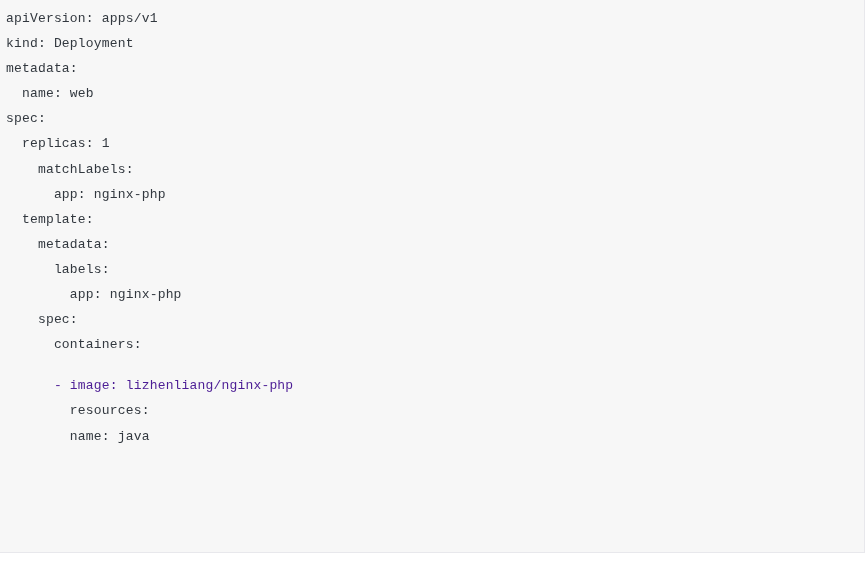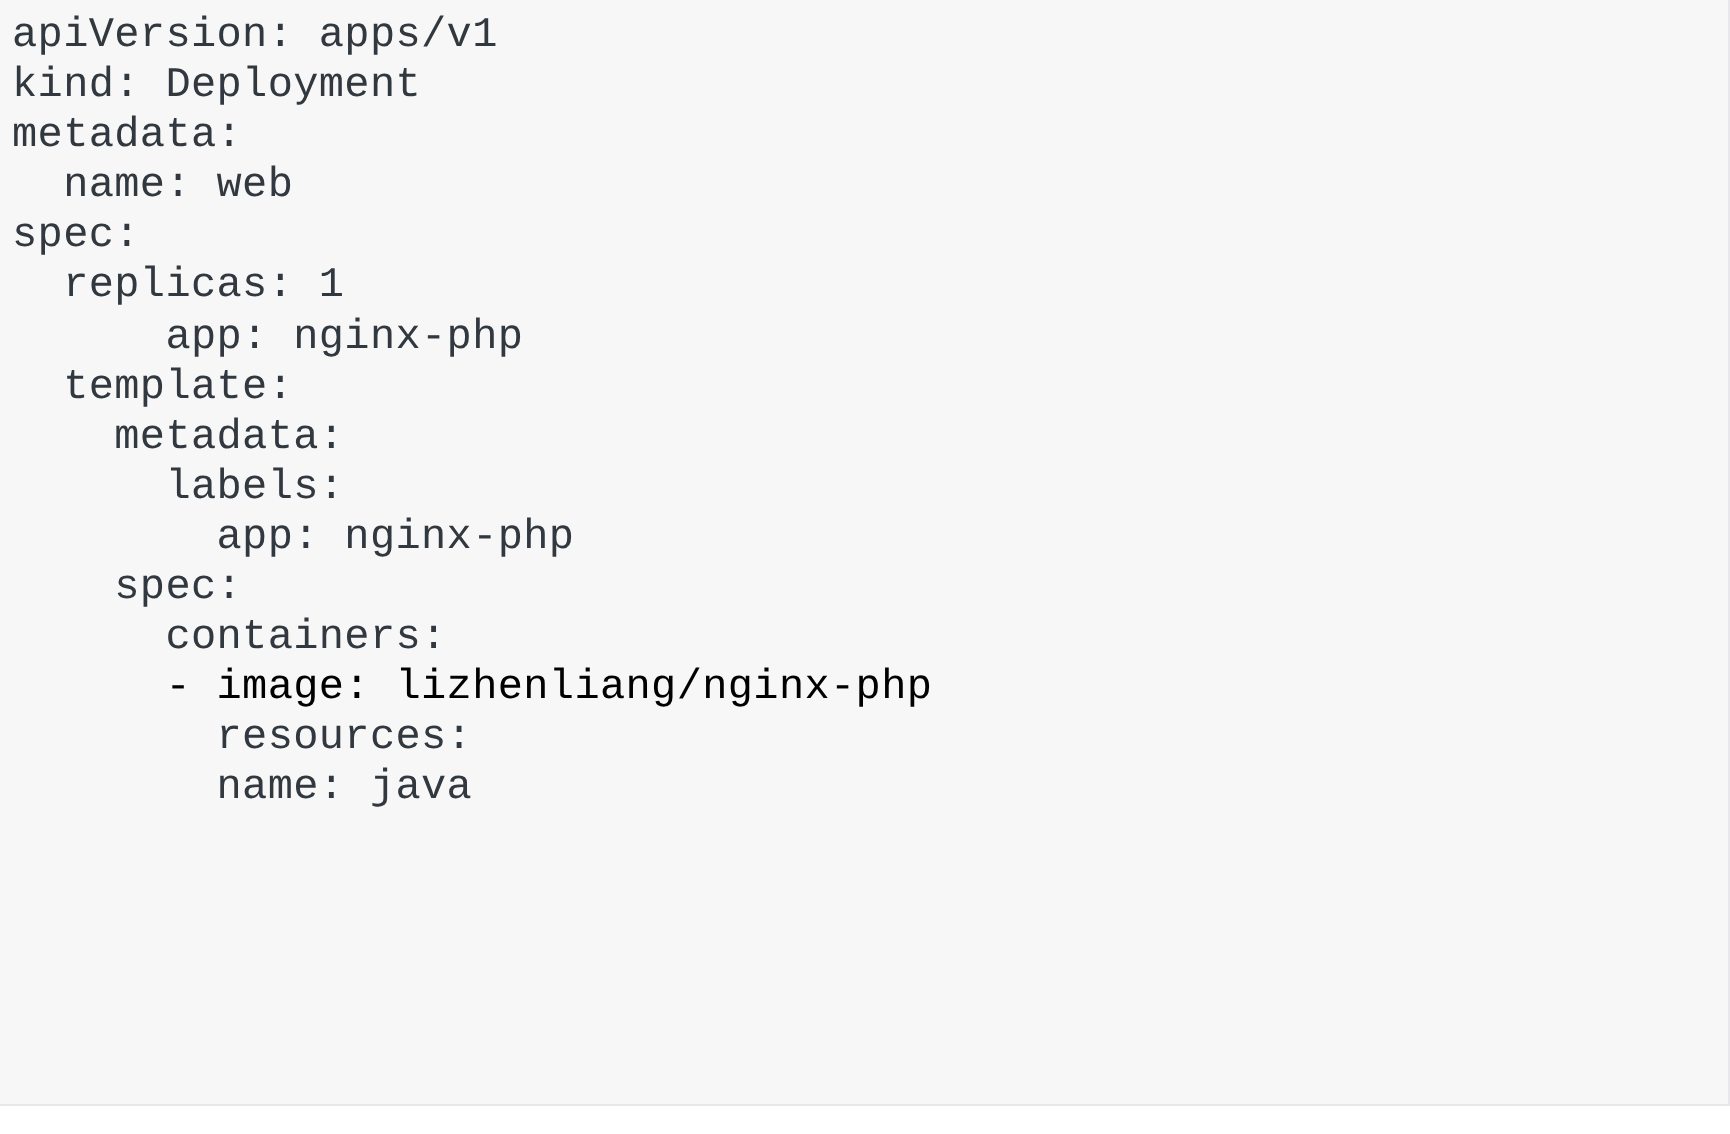--- a/index.html
+++ b/index.html
@@ -35,42 +35,43 @@
     padding: 0;
     list-style: none;
   }
 
   .code-line {
     display: block;
     height: 25.1px;
     line-height: 25.1px;
     white-space: pre;
     font-family: "Liberation Mono", "DejaVu Sans Mono", monospace;
-    font-size: 21px;
+    font-size: 13px;
     letter-spacing: 0.18px;
     color: #32383f;
     padding-left: 6px;
     margin: 0;
   }
 </style>
 </head>
 <body style="background: rgb(255, 255, 255);">
 
 <div id="code-block" style="background: rgb(247, 247, 247); border-right-color: rgb(232, 232, 236); border-bottom-color: rgb(232, 232, 236);">
   <div id="code-lines">
       <div class="code-line" style="color: rgb(50, 56, 63);">apiVersion: apps/v1</div>
       <div class="code-line" style="color: rgb(50, 56, 63);">kind: Deployment</div>
       <div class="code-line" style="color: rgb(50, 56, 63);">metadata:</div>
       <div class="code-line" style="color: rgb(50, 56, 63);">  name: web</div>
       <div class="code-line" style="color: rgb(50, 56, 63);">spec:</div>
       <div class="code-line" style="color: rgb(50, 56, 63);">  replicas: 1</div>
+      <div class="code-line" style="color: rgb(50, 56, 63);">    matchLabels:</div>
       <div class="code-line" style="color: rgb(50, 56, 63);">      app: nginx-php</div>
       <div class="code-line" style="color: rgb(50, 56, 63);">  template:</div>
       <div class="code-line" style="color: rgb(50, 56, 63);">    metadata:</div>
       <div class="code-line" style="color: rgb(50, 56, 63);">      labels:</div>
       <div class="code-line" style="color: rgb(50, 56, 63);">        app: nginx-php</div>
       <div class="code-line" style="color: rgb(50, 56, 63);">    spec:</div>
       <div class="code-line" style="color: rgb(50, 56, 63);">      containers:</div>
-      <div class="code-line" style="color: #000000;">      - image: lizhenliang/nginx-php</div>
+      <div class="code-line" style="color: #4c1d95; margin-top: 16px;">      - image: lizhenliang/nginx-php</div>
       <div class="code-line" style="color: rgb(50, 56, 63);">        resources:</div>
       <div class="code-line" style="color: rgb(50, 56, 63);">        name: java</div>
     </div>
 </div>
 
 </body></html>

